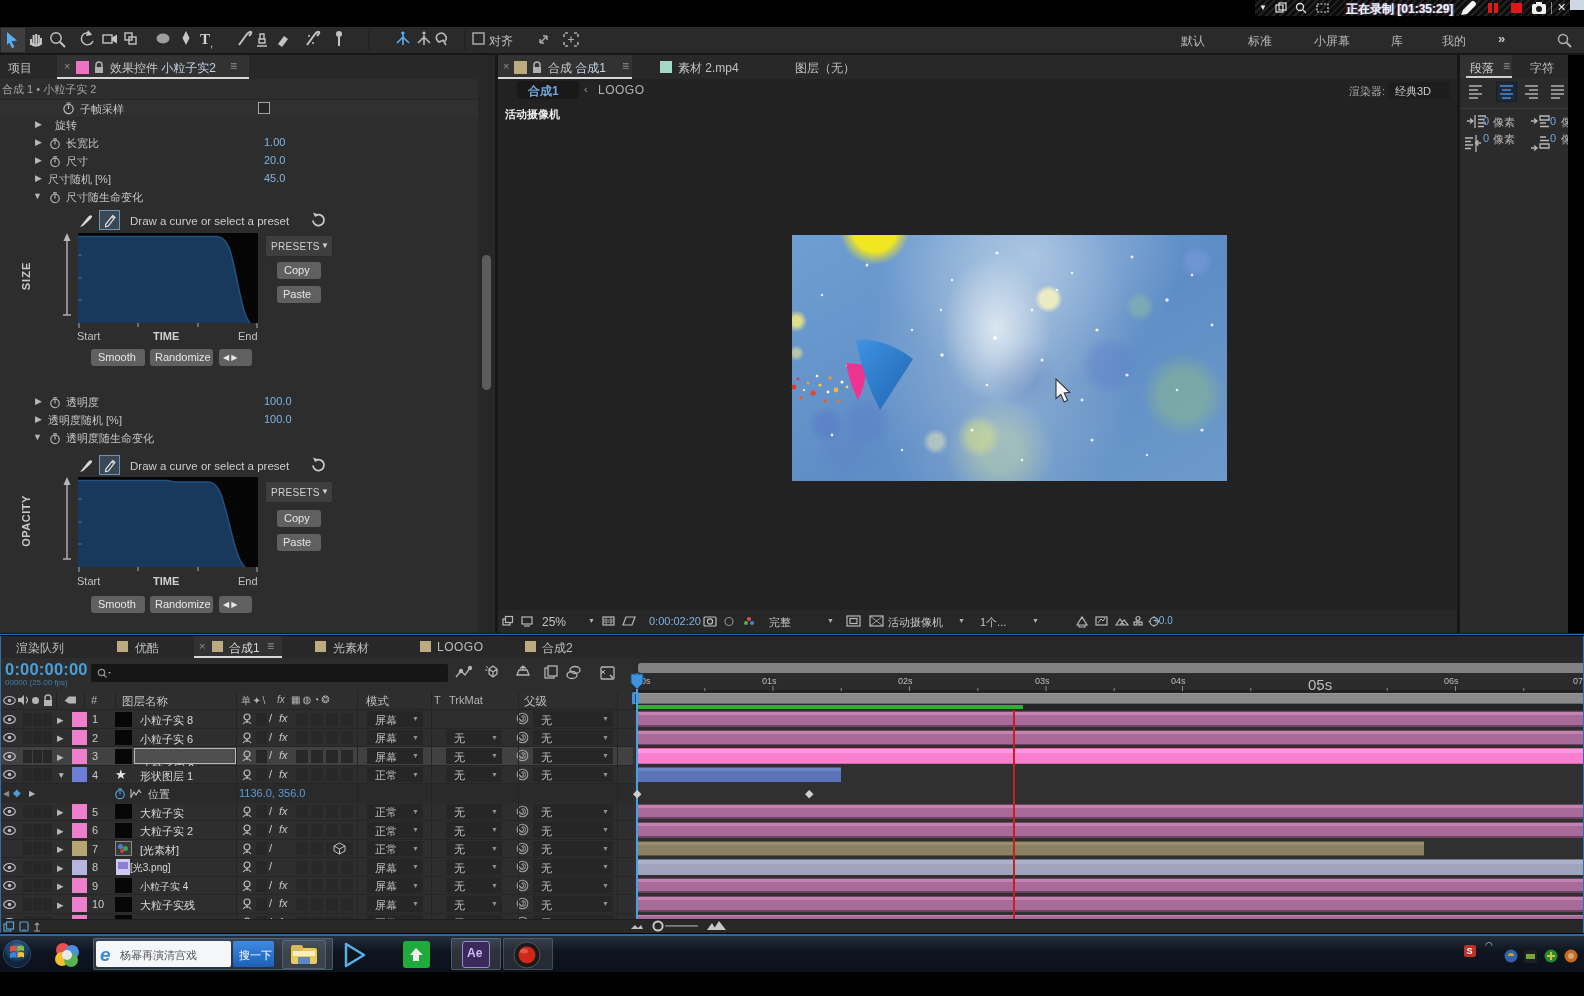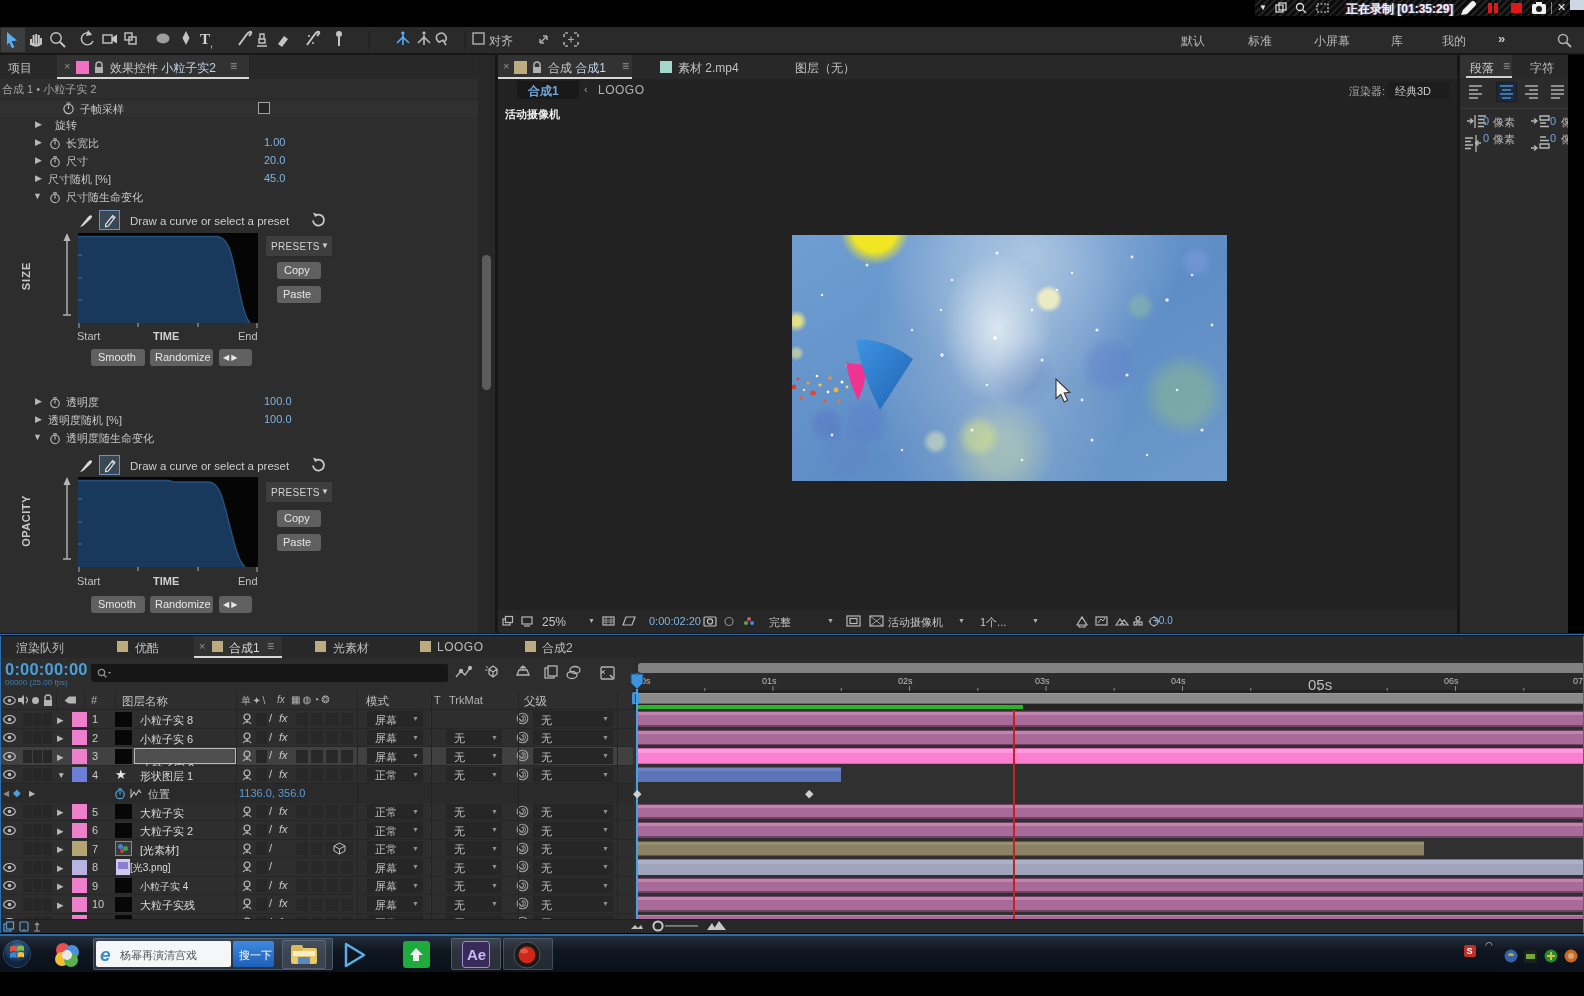--- a/index.html
+++ b/index.html
@@ -1076,21 +1076,21 @@
   </svg>
   <svg style="left:340px;top:5px" width="28" height="28" viewBox="0 0 28 28">
         <path d="M6,3 L24,14 L6,25 Z" fill="none" stroke="#58b0e8" stroke-width="2.5" stroke-linejoin="round"></path>
       </svg>
   <div class="a" style="left:403px;top:5px;width:27px;height:27px;background:#1faa3c;border-radius:3px"></div>
   <svg style="left:407px;top:9px" width="19" height="19" viewBox="0 0 19 19">
         <path d="M3,10 L9,3 L16,10 L12,10 L12,16 L6,16 L6,10 Z" fill="#f0f0f0"></path>
       </svg>
   <div class="a" style="left:451px;top:2px;width:50px;height:32px;background:rgba(255,255,255,0.13);border:1px solid rgba(150,180,210,0.3);border-radius:2px"></div>
   <div class="a" style="left:462px;top:5px;width:28px;height:27px;background:#3a2a5a;border:1.5px solid #9a8ad8;border-radius:3px"></div>
-  <div class="t" style="left:467px;top:10px;font-size:15px;font-weight:bold;color:#cdb8f8">Ae</div>
+  <div class="t" style="left:467px;top:10px;font-size:12px;font-weight:bold;color:#cdb8f8">Ae</div>
   <div class="a" style="left:503px;top:2px;width:50px;height:32px;background:rgba(255,255,255,0.1);border:1px solid rgba(150,180,210,0.25);border-radius:2px"></div>
   <svg style="left:512px;top:4px" width="30" height="30" viewBox="0 0 30 30">
     <circle cx="15" cy="15" r="13" fill="#1a1a1a" stroke="#555" stroke-width="1"></circle>
     <circle cx="15" cy="15" r="8.5" fill="#d02818"></circle>
     <ellipse cx="12" cy="11" rx="4" ry="2.5" fill="#e86050" opacity="0.8"></ellipse>
   </svg>
 
   <div class="a" style="left:1464px;top:9px;width:12px;height:12px;background:#c03028;border-radius:2px"></div>
   <div class="t" style="left:1466.5px;top:9.5px;font-size:9px;font-weight:bold;color:#fff">S</div>
   <div class="t" style="left:1485px;top:4px;font-size:9px;color:#d8d8d8">◠</div>

